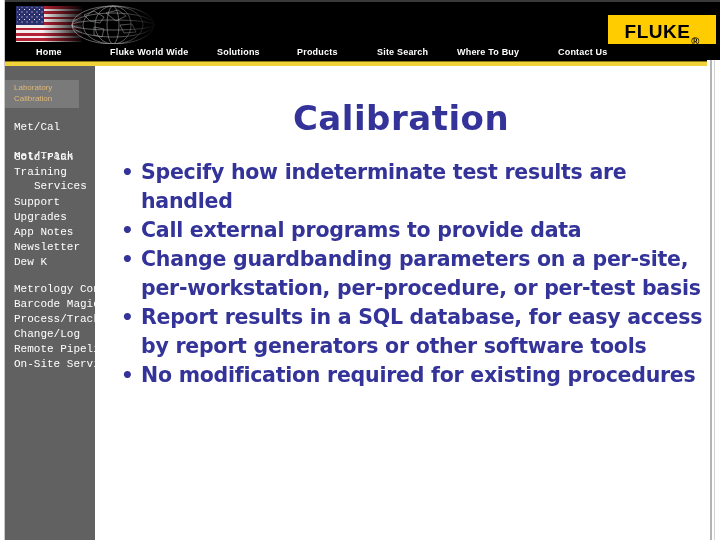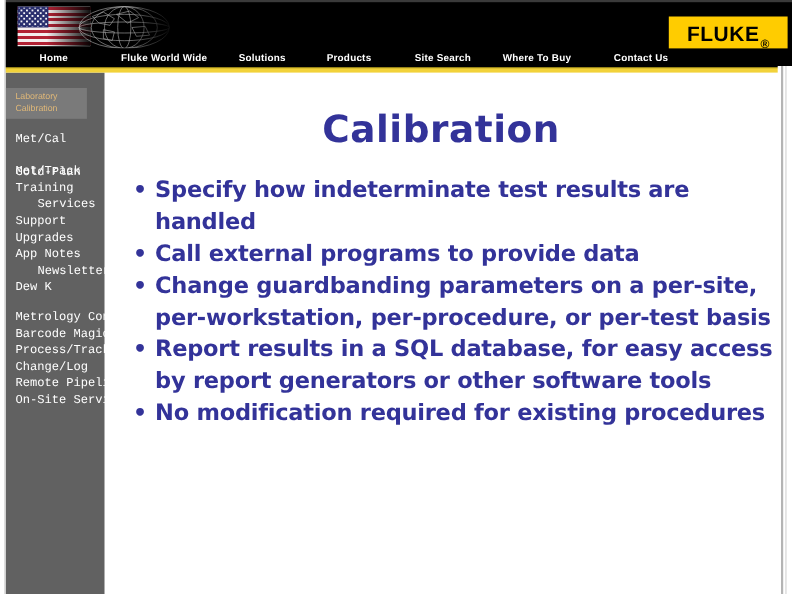--- a/index.html
+++ b/index.html
@@ -220,21 +220,21 @@
     </div>
     <div id="sb-group1">
         <div class="sb-item" style="top: 55px;">Met/Cal</div>
         <div class="sb-item" style="top: 84px; text-align: right;">Met/Track</div>
         <div class="sb-item" style="top: 85px;">Gold-Plan</div>
         <div class="sb-item" style="top: 100px;">Training</div>
         <div class="sb-item" style="top: 114px; padding-left: 20px;">Services</div>
         <div class="sb-item" style="top: 130px;">Support</div>
         <div class="sb-item" style="top: 145px;">Upgrades</div>
         <div class="sb-item" style="top: 160px;">App Notes</div>
-        <div class="sb-item" style="top: 175px; margin-left: 20px;">Newsletter</div>
+        <div class="sb-item" style="top: 175px;">Newsletter</div>
         <div class="sb-item" style="top: 190px;">Dew K</div>
       </div>
     <div id="sb-group2">
         <div class="sb-item" style="top: 217px;">Metrology Contact</div>
         <div class="sb-item" style="top: 232px;">Barcode Magician</div>
         <div class="sb-item" style="top: 247px;">Process/Track</div>
         <div class="sb-item" style="top: 262px;">Change/Log</div>
         <div class="sb-item" style="top: 277px;">Remote Pipeline</div>
         <div class="sb-item" style="top: 292px;">On-Site Services</div>
       </div>

